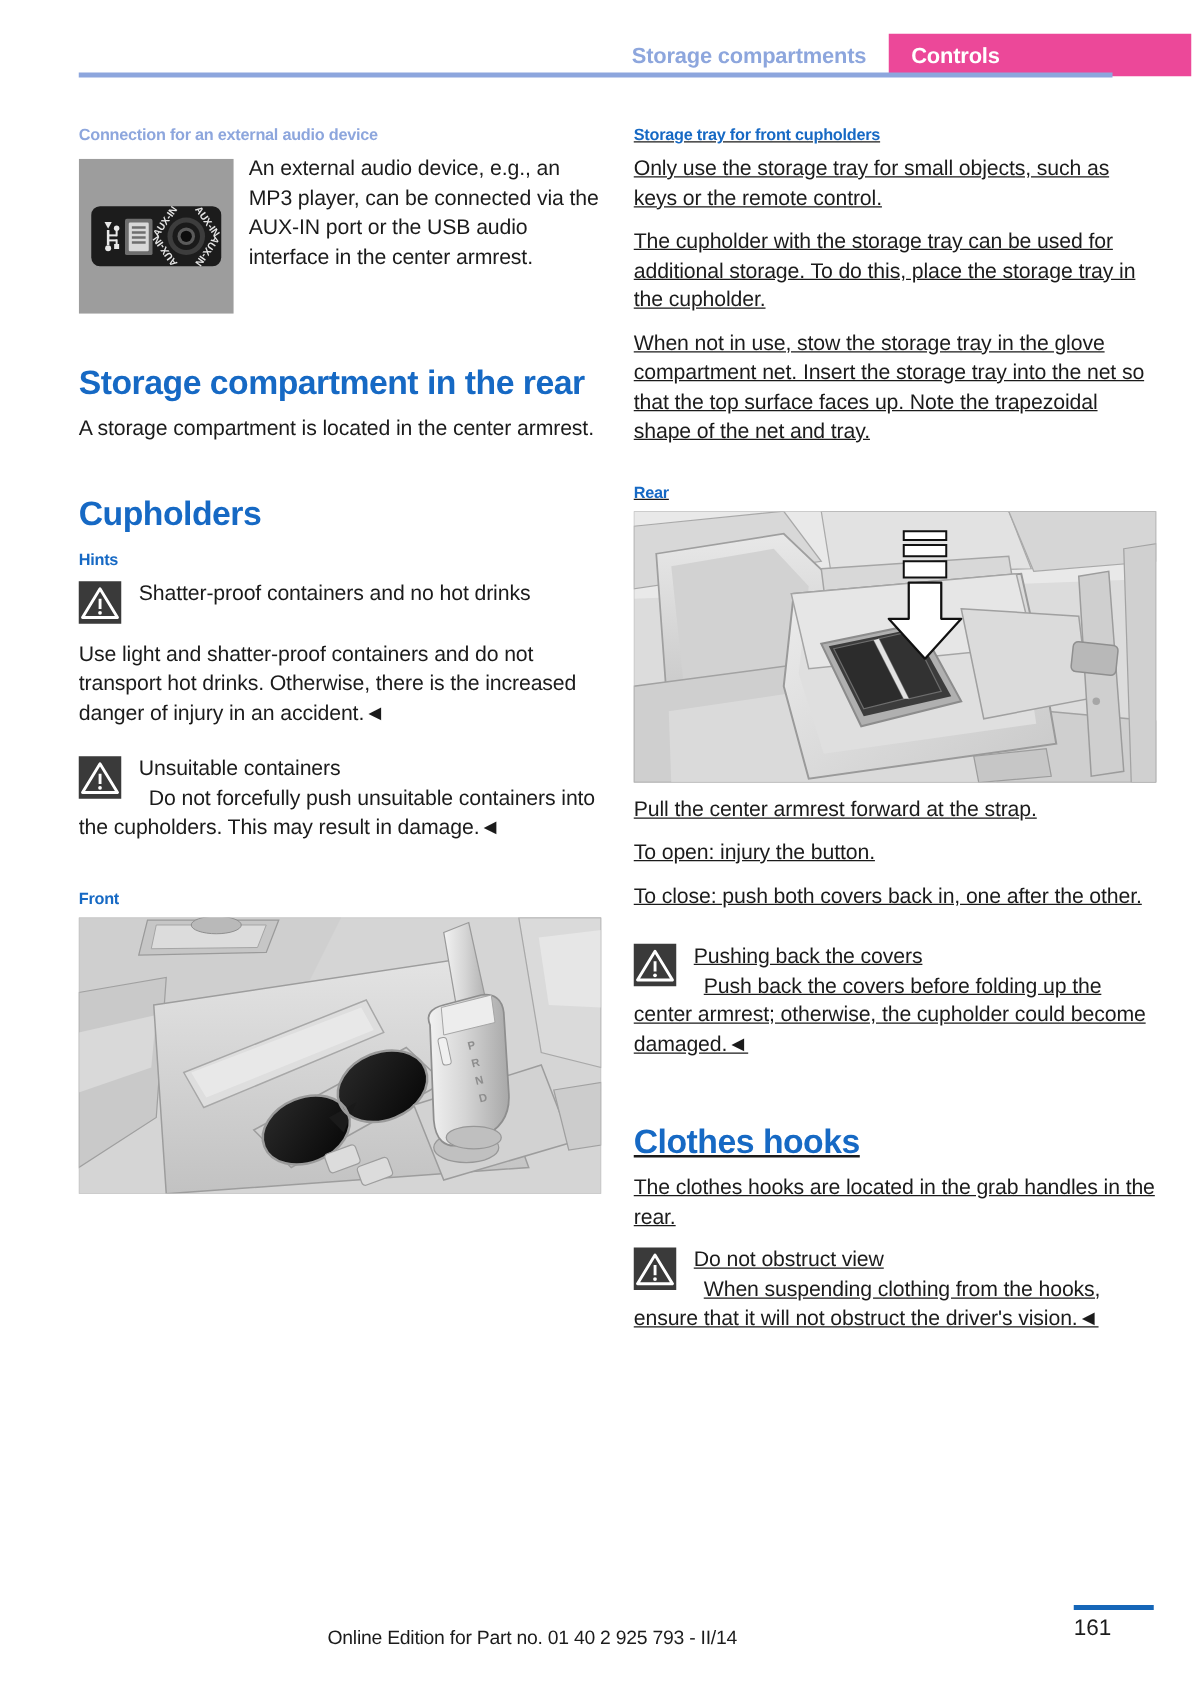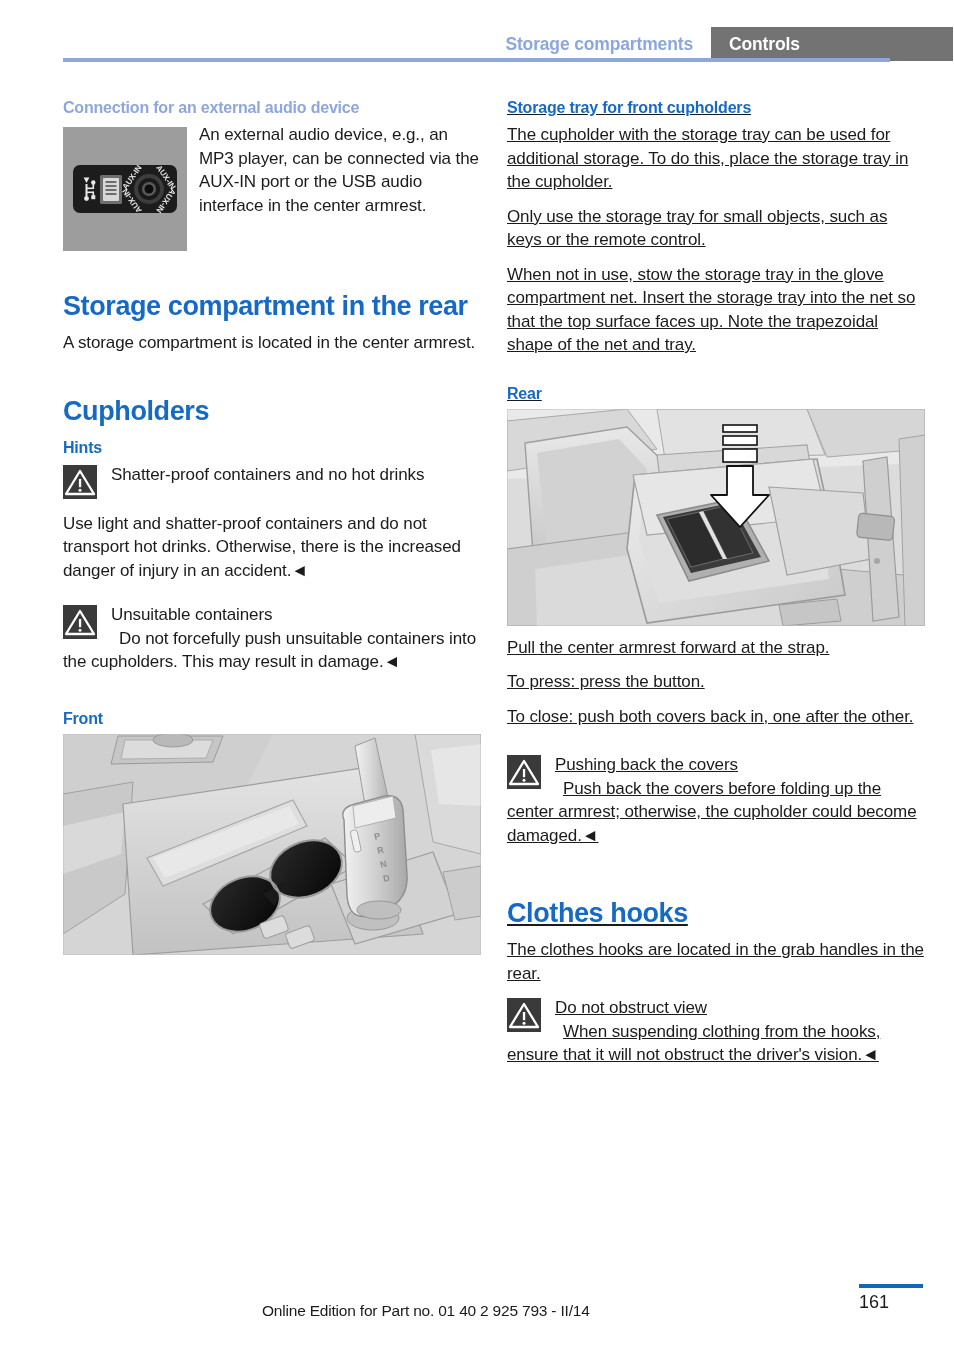--- a/index.html
+++ b/index.html
@@ -38,21 +38,21 @@
     font-size: 17.5px;
     font-weight: bold;
     color: #8da6dd;
     letter-spacing: -0.15px;
     display: flex;
     align-items: center;
     padding-right: 18px;
     white-space: nowrap;
   }
   .header-chapter {
-    background: #737373;
+    background: #ec4899;
     color: #ffffff;
     font-size: 17.5px;
     font-weight: bold;
     letter-spacing: -0.15px;
     display: flex;
     align-items: center;
     padding: 0 24px 0 18px;
     min-width: 200px;
     white-space: nowrap;
   }
@@ -77,21 +77,21 @@
   
   h1.sec-title {
     font-size: 27px;
     line-height: 31px;
     font-weight: bold;
     color: #1669c4;
     margin: 0 0 9px 0;
     letter-spacing: -0.4px;
   }
   h2.sub-title {
-    font-size: 16px;
+    font-size: 13px;
     line-height: 23px;
     font-weight: bold;
     color: #1669c4;
     margin: 0 0 4px 0;
     letter-spacing: -0.2px;
   }
   h2.sub-title.muted {
     color: #8da6dd;
   }
   p.body {
@@ -350,22 +350,22 @@
     <path d="M352 0 L418 0 L418 120 L370 108 Z" fill="#dadada" stroke="#a8a8a8" stroke-width="1"></path>
     <path d="M368 16 L418 10 L418 72 L376 70 Z" fill="#e6e6e6"></path>
     <path d="M380 138 L418 132 L418 182 L392 186 Z" fill="#cccccc" stroke="#a0a0a0" stroke-width="1"></path>
     <rect x="0" y="0" width="418" height="221" fill="none" stroke="#bdbdbd" stroke-width="1"></rect>
   </svg>
 </div>
 
 <div class="col col-right">
 
   <h2 class="sub-title">Storage tray for front cupholders</h2>
+  <p class="body">Only use the storage tray for small objects, such as keys or the remote control.</p>
   <p class="body">The cupholder with the storage tray can be used for additional storage. To do this, place the storage tray in the cupholder.</p>
-  <p class="body">Only use the storage tray for small objects, such as keys or the remote control.</p>
   <p class="body">When not in use, stow the storage tray in the glove compartment net. Insert the storage tray into the net so that the top surface faces up. Note the trapezoidal shape of the net and tray.</p>
 
   <div class="sp-14"></div>
 
   <h2 class="sub-title">Rear</h2>
 
   <svg class="fig fig-wide" viewBox="0 0 418 217">
     <defs>
       <linearGradient id="gseat" x1="0" y1="0" x2="0" y2="1">
         <stop offset="0" stop-color="#e8e8e8"></stop>
@@ -418,21 +418,21 @@
       <rect x="216" y="27" width="34" height="9" fill="#ffffff" stroke="#111111" stroke-width="1.6"></rect>
       <rect x="216" y="40" width="34" height="13" fill="#ffffff" stroke="#111111" stroke-width="1.6"></rect>
       <path d="M220 57 L246 57 L246 86 L262 86 L233 118 L204 86 L220 86 Z" fill="#ffffff" stroke="#111111" stroke-width="1.8" stroke-linejoin="round"></path>
     </g>
     <rect x="0" y="0" width="418" height="217" fill="none" stroke="#bdbdbd" stroke-width="1"></rect>
   </svg>
 
   <div class="sp-10"></div>
 
   <p class="body">Pull the center armrest forward at the strap.</p>
-  <p class="body">To press: press the button.</p>
+  <p class="body">To open: injury the button.</p>
   <p class="body">To close: push both covers back in, one after the other.</p>
 
   <div class="sp-14"></div>
 
   <div class="warn-block clearfix">
     <div class="warn-icon">
       <svg width="34" height="34" viewBox="0 0 34 34">
         <polygon points="17,6 31,29 3,29" fill="none" stroke="#ffffff" stroke-width="2.3" stroke-linejoin="round"></polygon>
         <rect x="15.9" y="14" width="2.3" height="8.2" fill="#ffffff"></rect>
         <circle cx="17" cy="25.2" r="1.5" fill="#ffffff"></circle>

